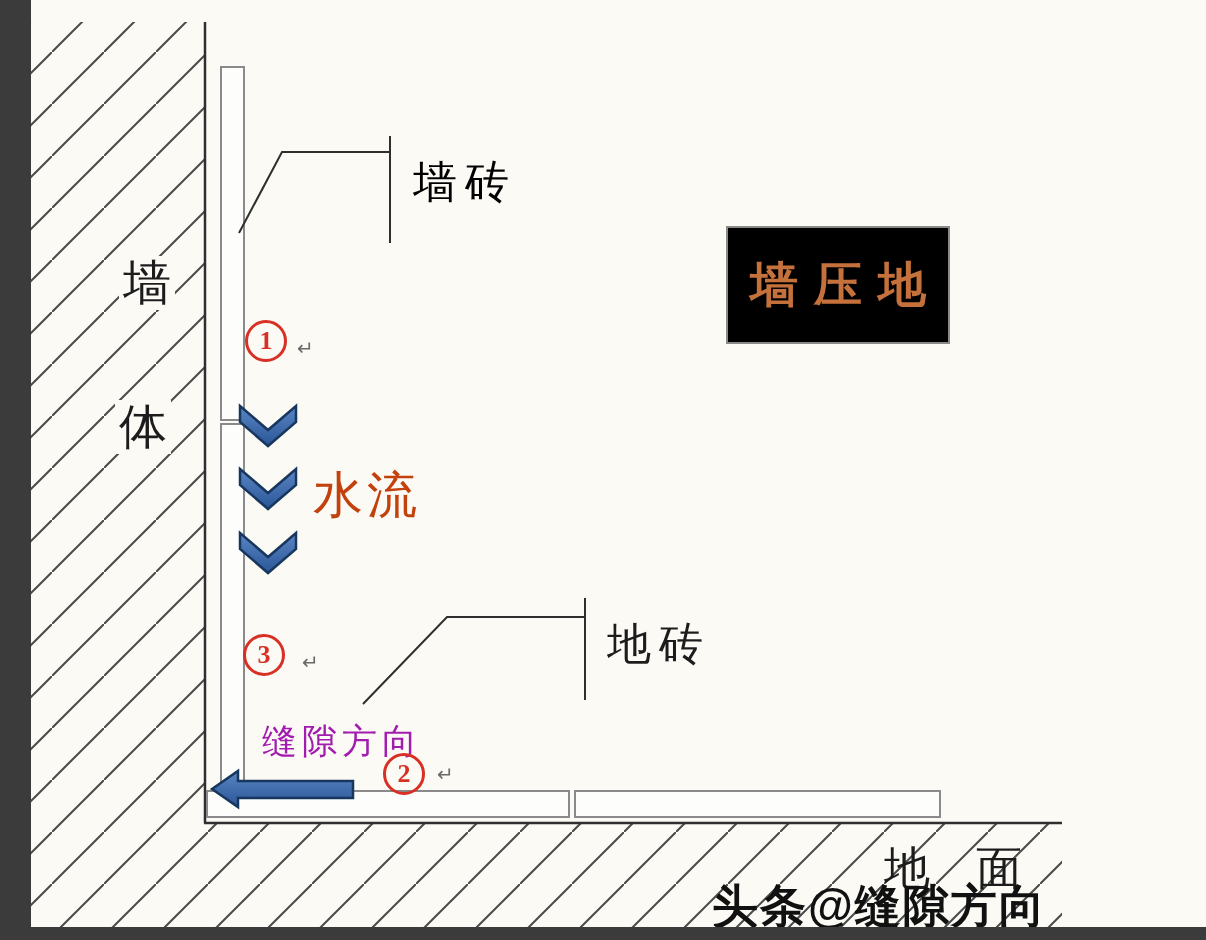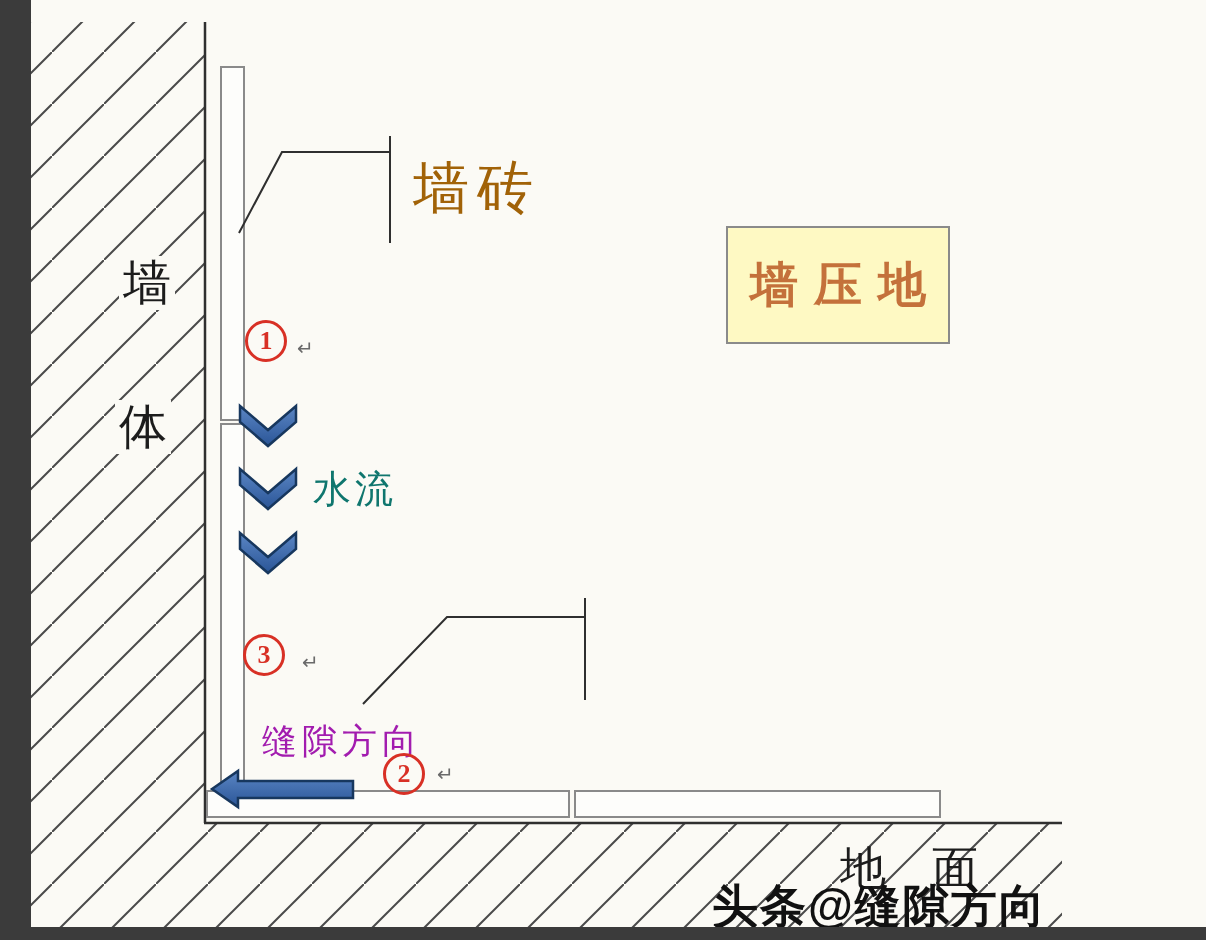--- a/index.html
+++ b/index.html
@@ -9,28 +9,28 @@
     background:#fbfaf5;
     overflow:hidden;
     font-family:"Liberation Sans","DejaVu Sans",sans-serif;
     color:#222;
   }
   .frame-left{position:absolute;left:0;top:0;width:31px;height:940px;background:#3b3b3b;}
   .frame-bottom{position:absolute;left:0;top:927px;width:1206px;height:13px;background:#3b3b3b;}
   svg.linework{position:absolute;left:0;top:0;}
   .lbl{position:absolute;line-height:1;white-space:pre;}
   .wall-char{font-size:48px;color:#1c1c1c;background:#fbfaf5;padding:3px 4px;}
-  .lbl-walltile{left:413px;top:160px;font-size:56px;letter-spacing:8px;color:#a16207;}
+  .lbl-walltile{left:413px;top:160px;font-size:44px;letter-spacing:8px;color:#000000;}
   .lbl-floortile{left:607px;top:622px;font-size:44px;letter-spacing:8px;color:#1c1c1c;}
-  .lbl-waterflow{left:313px;top:470px;font-size:38px;letter-spacing:4px;color:#0f766e;}
+  .lbl-waterflow{left:313px;top:470px;font-size:50px;letter-spacing:4px;color:#c2410c;}
   .lbl-gapdir{left:262px;top:723px;font-size:35px;letter-spacing:5px;color:#a21caf;}
-  .lbl-ground{left:840px;top:845px;font-size:46px;color:#1c1c1c;}
+  .lbl-ground{left:884px;top:845px;font-size:46px;color:#1c1c1c;}
   .title-box{
     position:absolute;left:726px;top:226px;width:220px;height:114px;
-    border:2px solid #8a8a8a;background:#fef9c3;
+    border:2px solid #8a8a8a;background:#000000;
     display:flex;align-items:center;justify-content:center;
   }
   .title-text{font-size:48px;font-weight:600;letter-spacing:16px;color:#c4713b;margin-left:16px;}
   .marker{
     position:absolute;width:36px;height:36px;border:3px solid #d83025;border-radius:50%;
     color:#d83025;font-size:26px;font-weight:bold;
     display:flex;align-items:center;justify-content:center;background:transparent;
     font-family:"Liberation Serif","DejaVu Serif",serif;
   }
   .marker-1{left:245px;top:320px;}
@@ -102,20 +102,21 @@
   </div>
 
   <div class="marker marker-1">1</div>
   <span class="curl curl-1">↵</span>
 
   <div class="lbl lbl-waterflow">水流</div>
 
   <div class="marker marker-3">3</div>
   <span class="curl curl-3">↵</span>
 
+  <div class="lbl lbl-floortile">地砖</div>
 
   <div class="lbl lbl-gapdir">缝隙方向</div>
 
   <div class="marker marker-2">2</div>
   <span class="curl curl-2">↵</span>
 
   <div class="lbl lbl-ground">地　面</div>
 
   <div class="watermark">头条@缝隙方向</div>
 

